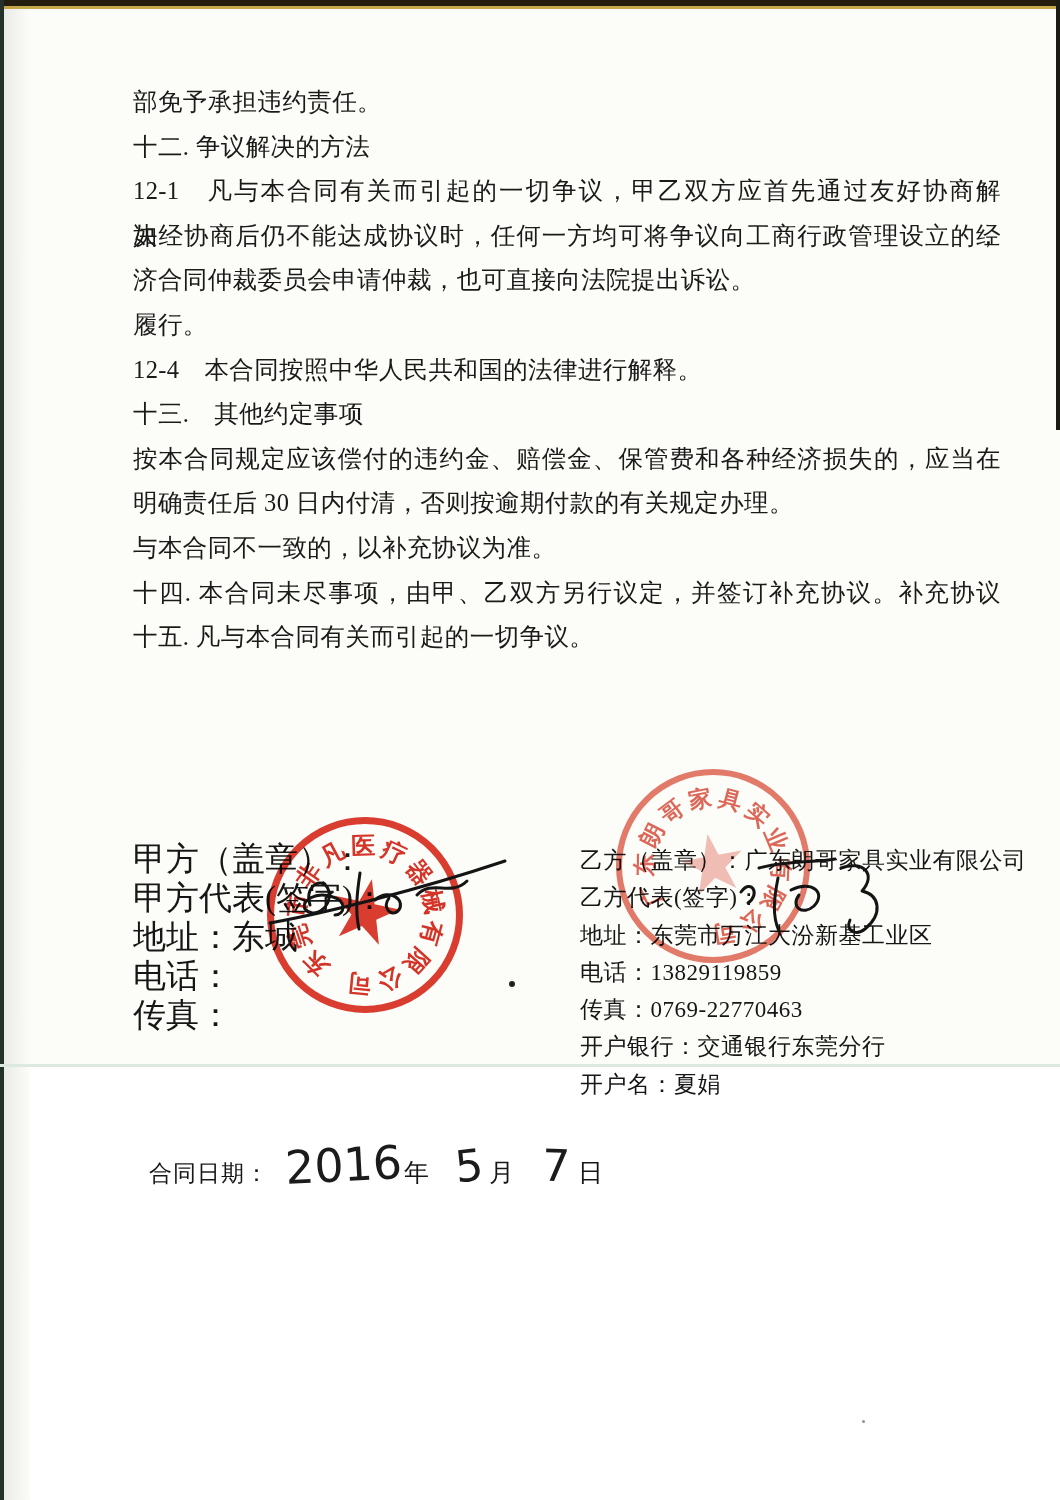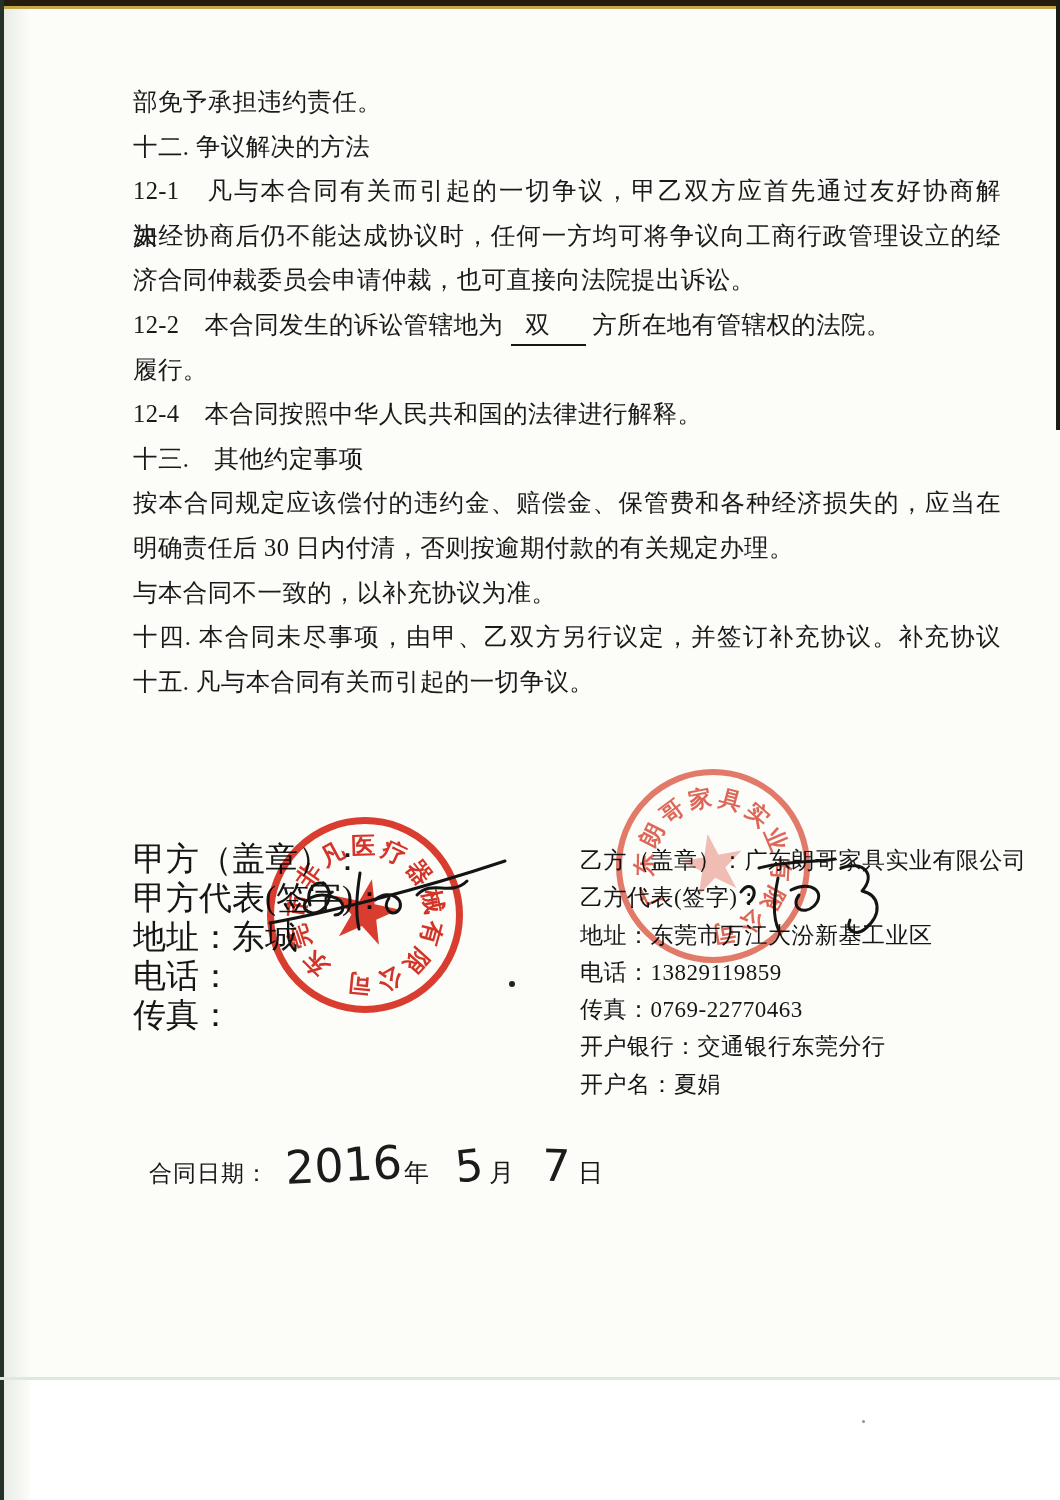--- a/index.html
+++ b/index.html
@@ -1,18 +1,18 @@
 <!DOCTYPE html>
 <html><head>
 <meta charset="utf-8">
 <style>
   html,body{margin:0;padding:0;}
   body{width:1060px;height:1500px;position:relative;background:#ffffff;overflow:hidden;
        font-family:"Liberation Serif","DejaVu Serif",serif;}
-  .page{position:absolute;left:0;top:0;width:1060px;height:1380px;background:#fcfcf8;}
+  .page{position:absolute;left:0;top:0;width:1060px;height:1067px;background:#fcfcf8;}
 
   
   .edge-top{position:absolute;left:0;top:0;width:1060px;height:6px;background:#241d0e;}
   .edge-top-gold{position:absolute;left:0;top:6px;width:1060px;height:3px;background:#b6921e;opacity:.8;}
   .edge-left{position:absolute;left:0;top:0;width:4px;height:1500px;background:#23312a;}
   .edge-left-soft{position:absolute;left:4px;top:0;width:26px;height:1500px;background:linear-gradient(90deg,#e9ece6,#fcfcf8);}
   .edge-right{position:absolute;right:0;top:0;width:4px;height:430px;background:#1b1b14;}
   .edge-bottom{position:absolute;left:0;bottom:0;width:1060px;height:3px;background:#dce9df;}
 
   
@@ -62,21 +62,20 @@
 <div class="page">
 
   <div class="edge-left-soft"></div>
 
   <div class="textblock">
     <p class="tline">部免予承担违约责任。</p>
     <p class="tline">十二. 争议解决的方法</p>
     <p class="tline j">12-1　凡与本合同有关而引起的一切争议，甲乙双方应首先通过友好协商解决，</p>
     <p class="tline j">如经协商后仍不能达成协议时，任何一方均可将争议向工商行政管理设立的经</p>
     <p class="tline">济合同仲裁委员会申请仲裁，也可直接向法院提出诉讼。</p>
-    <p class="tline"><span>12-2　本合同发生的诉讼管辖地为</span><span class="blank-underline">双</span><span>方所在地有管辖权的法院。</span></p>
     <p class="tline">履行。</p>
     <p class="tline">12-4　本合同按照中华人民共和国的法律进行解释。</p>
     <p class="tline">十三.　其他约定事项</p>
     <p class="tline j">按本合同规定应该偿付的违约金、赔偿金、保管费和各种经济损失的，应当在</p>
     <p class="tline">明确责任后 30 日内付清，否则按逾期付款的有关规定办理。</p>
     <p class="tline">与本合同不一致的，以补充协议为准。</p>
     <p class="tline j">十四. 本合同未尽事项，由甲、乙双方另行议定，并签订补充协议。补充协议</p>
     <p class="tline">十五. 凡与本合同有关而引起的一切争议。</p>
   </div>
 

